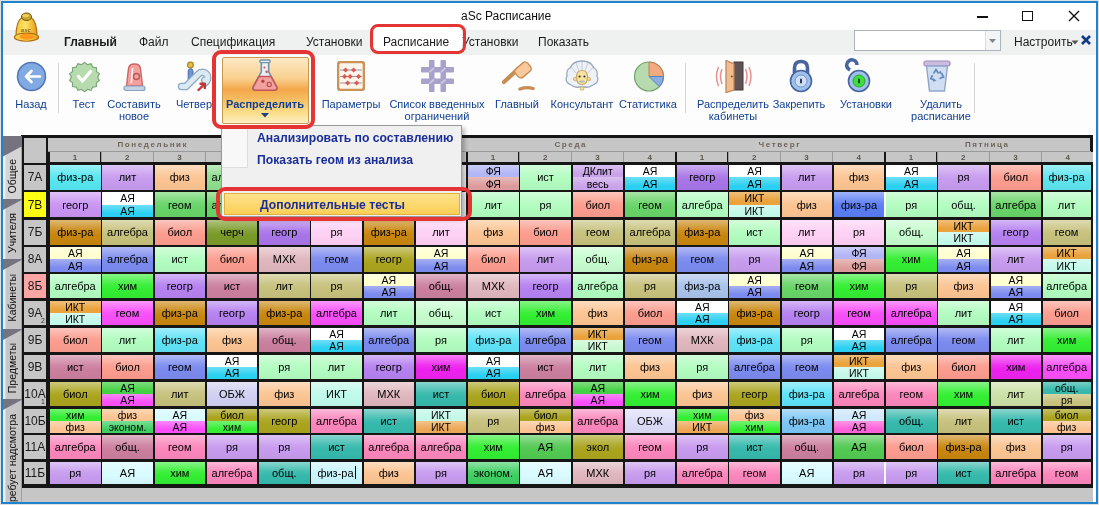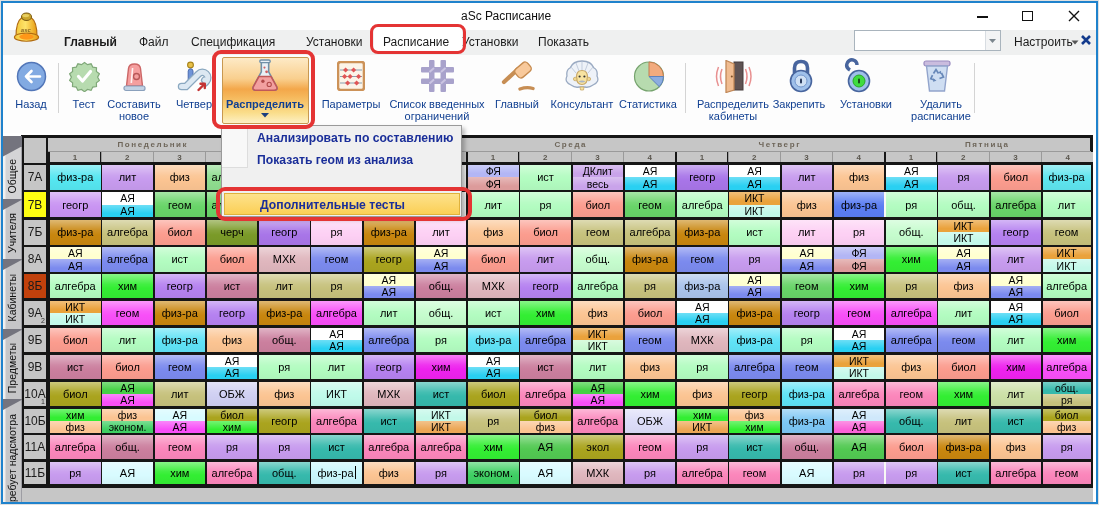--- a/index.html
+++ b/index.html
@@ -234,21 +234,21 @@
 <div class="a num" style="left:832.15px;top:152.2px;width:52.1px;height:10.3px;background:#c6c6c6;border-left:1px solid #9a9a9a;">4</div>
 <div class="a num" style="left:885.7px;top:152.2px;width:50.8px;height:10.3px;background:#c6c6c6;">1</div>
 <div class="a num" style="left:936.65px;top:152.2px;width:52.1px;height:10.3px;background:#c6c6c6;border-left:1px solid #9a9a9a;">2</div>
 <div class="a num" style="left:988.9px;top:152.2px;width:52.1px;height:10.3px;background:#c6c6c6;border-left:1px solid #9a9a9a;">3</div>
 <div class="a num" style="left:1041.15px;top:152.2px;width:52.1px;height:10.3px;background:#c6c6c6;border-left:1px solid #9a9a9a;">4</div>
 <div class="a" style="left:24px;top:138px;width:22px;height:24.5px;background:#c6c6c6"></div>
 <div class="a lbl" style="left:24px;top:165px;width:22px;height:24.69999999999999px;background:#c6c6c6">7А</div>
 <div class="a lbl" style="left:24px;top:192px;width:22px;height:25.19999999999999px;background:#ffff12">7В</div>
 <div class="a lbl" style="left:24px;top:219.5px;width:22px;height:25.19999999999999px;background:#c6c6c6">7Б</div>
 <div class="a lbl" style="left:24px;top:247px;width:22px;height:24.69999999999999px;background:#c6c6c6">8А</div>
-<div class="a lbl" style="left:24px;top:274px;width:22px;height:24.19999999999999px;background:#c2410c">8Б</div>
+<div class="a lbl" style="left:24px;top:274px;width:22px;height:24.19999999999999px;background:#fca5a5">8Б</div>
 <div class="a lbl" style="left:24px;top:300.5px;width:22px;height:24.69999999999999px;background:#c6c6c6">9А<span style="position:absolute;right:1px;bottom:1px;font-size:7px;color:#333">2</span></div>
 <div class="a lbl" style="left:24px;top:327.5px;width:22px;height:24.69999999999999px;background:#c6c6c6">9Б</div>
 <div class="a lbl" style="left:24px;top:354.5px;width:22px;height:24.69999999999999px;background:#c6c6c6">9В</div>
 <div class="a lbl" style="left:24px;top:381.5px;width:22px;height:24.69999999999999px;background:#c6c6c6">10А<span style="position:absolute;right:1px;bottom:1px;font-size:7px;color:#333">1</span></div>
 <div class="a lbl" style="left:24px;top:408.5px;width:22px;height:24.19999999999999px;background:#c6c6c6">10Б</div>
 <div class="a lbl" style="left:24px;top:435px;width:22px;height:24.19999999999999px;background:#c6c6c6">11А</div>
 <div class="a lbl" style="left:24px;top:461.5px;width:22px;height:22.69999999999999px;background:#c6c6c6">11Б</div>
 <div class="a cellt" style="left:50.0px;top:165px;width:50.5px;height:24.69999999999999px;background-color:#55e6f0;background-image:linear-gradient(180deg,rgba(255,255,255,.42),rgba(255,255,255,.08) 42%,rgba(255,255,255,0) 60%,rgba(0,0,0,.03))">физ-ра</div>
 <div class="a cellt" style="left:102.25px;top:165px;width:50.5px;height:24.69999999999999px;background-color:#c79bee;background-image:linear-gradient(180deg,rgba(255,255,255,.42),rgba(255,255,255,.08) 42%,rgba(255,255,255,0) 60%,rgba(0,0,0,.03))">лит</div>
 <div class="a cellt" style="left:154.5px;top:165px;width:50.5px;height:24.69999999999999px;background-color:#fbc492;background-image:linear-gradient(180deg,rgba(255,255,255,.42),rgba(255,255,255,.08) 42%,rgba(255,255,255,0) 60%,rgba(0,0,0,.03))">физ</div>

